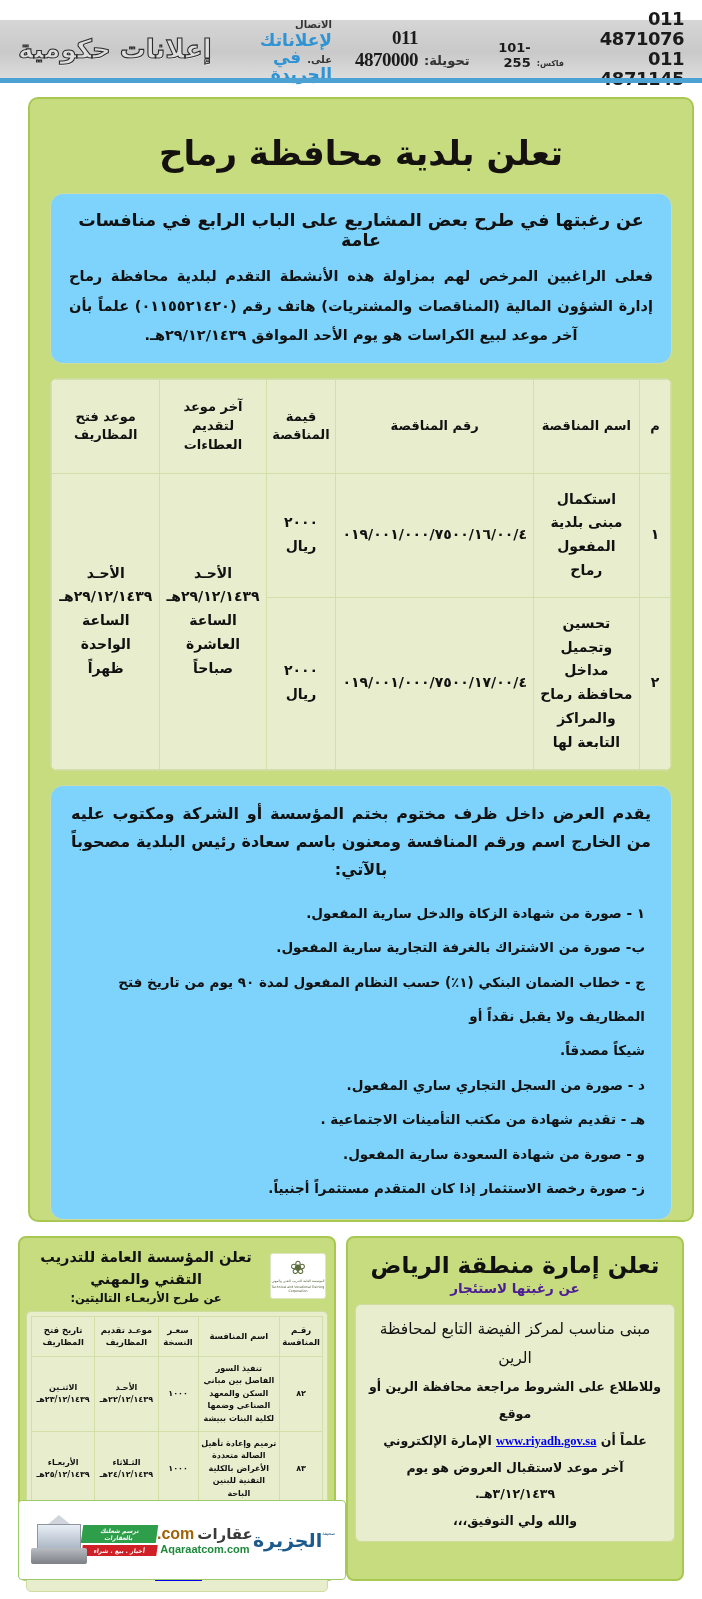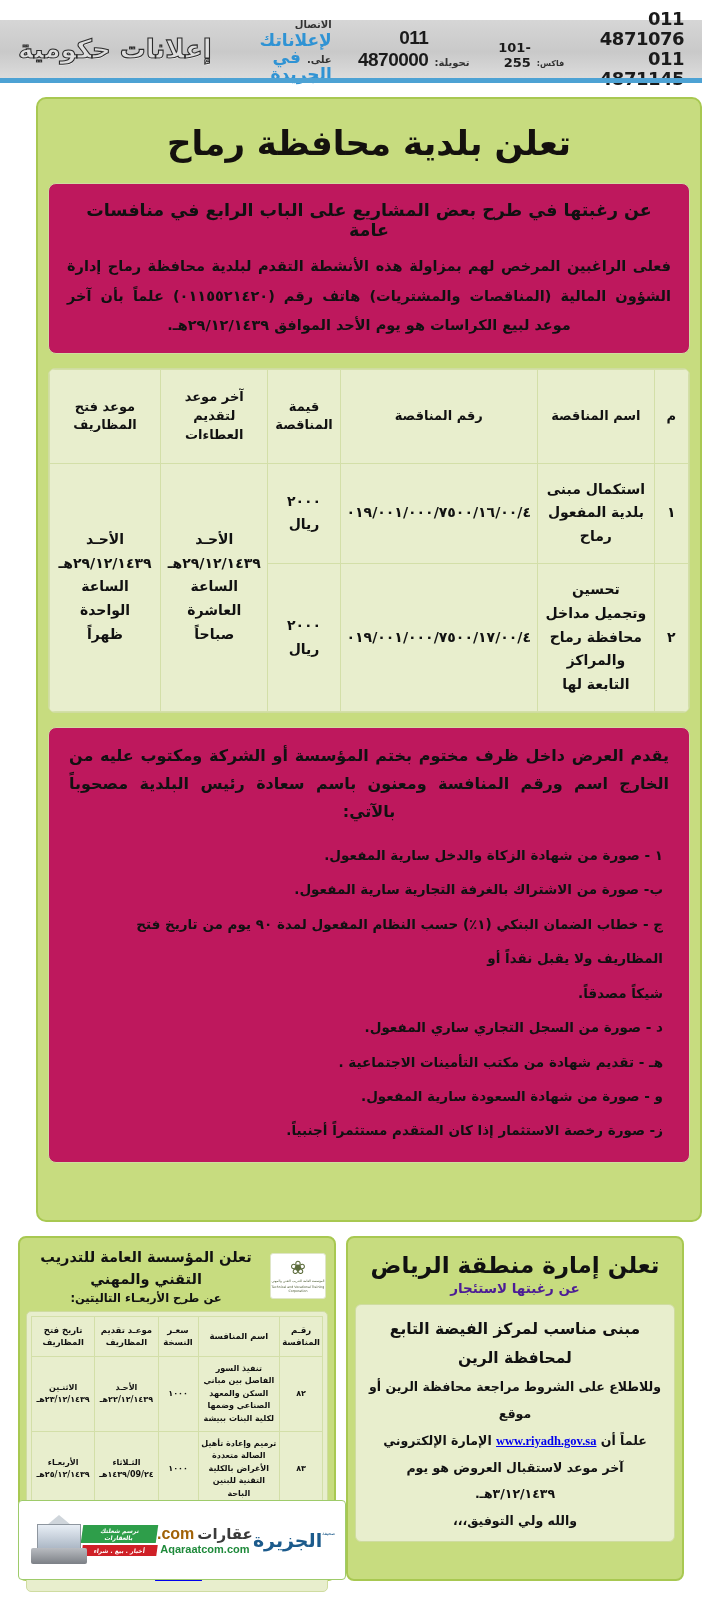--- a/index.html
+++ b/index.html
@@ -31,41 +31,41 @@
     -webkit-text-stroke:1.1px #2c2c2c;
     text-shadow:0 1px 0 #ffffff;
     white-space:nowrap;
   }
   .blue-stack { display:flex; flex-direction:column; line-height:1.02; }
   .blue-l1 { font-size:17px; font-weight:bold; color:#2f93d4; text-align:right;}
   .blue-l2 { font-size:17px; font-weight:bold; color:#2f93d4; text-align:right;}
   .blue-l2 .sm { font-size:10px; color:#333; font-weight:bold; }
   .blue-l1 .sm { font-size:10px; color:#333; font-weight:bold; }
   .topbar-mid { display:flex; align-items:flex-end; gap:6px; }
-  .bignum { font-size:19px; font-weight:bold; color:#1b1b1b; font-family:Liberation Sans, sans-serif; letter-spacing:-0.5px; }
-  .ext-lbl { font-size:10px; color:#333; font-weight:bold; padding-bottom:3px;}
+  .bignum { font-size:19px; font-weight:bold; color:#1b1b1b; font-family:Liberation Serif, serif; letter-spacing:-0.5px; }
+  .ext-lbl { font-size:13px; color:#333; font-weight:bold; padding-bottom:3px;}
   .ext-num { font-size:13px; font-weight:bold; color:#1b1b1b; padding-bottom:1px;}
   .fax-lbl { font-size:8px; color:#333; font-weight:bold; padding-bottom:3px;}
   .phones { display:flex; flex-direction:column; line-height:1.12;text-align:right; }
   .phones div { font-size:18px; font-weight:bold; color:#1b1b1b; letter-spacing:-0.5px; }
 
   
   .main-ad {
-    position:absolute; top:97px; right:0; width:666px; height:1125px;
+    position:absolute; top:97px; right:8px; width:666px; height:1125px;
     background:#c7dc7f;
     border:2px solid #a8c851;
     border-radius:10px;
-    padding:10px;
+    padding:20px;
   }
   .ad-title {
     text-align:center; font-size:34px; font-weight:bold; color:#14110e;
     padding:14px 0 20px 0; letter-spacing:0px;
   }
   .panel {
-    background:#be185d; border:1px solid #cfdca0; border-radius:8px;
+    background:#7dd3fc; border:1px solid #cfdca0; border-radius:13px;
     padding:12px 16px;
   }
   .sub-head {
     text-align:center; font-size:17.5px; font-weight:bold; color:#111; padding:4px 0 12px 0;
   }
   .body-p {
     text-align:justify; text-align-last:center; font-size:14.5px; font-weight:bold;
     color:#111; line-height:2.05; padding:0 2px;
   }
 
@@ -94,21 +94,21 @@
   .bottom { position:absolute; top:1236px; right:18px; width:666px; height:345px; display:flex; gap:10px; direction:rtl;}
   .riyadh-box {
     width:338px; background:#c7dc7f; border:2px solid #a8c851; border-radius:8px; padding:7px;
   }
   .riyadh-title { text-align:center; font-size:23px; font-weight:bold; color:#111; padding:7px 0 2px 0; }
   .riyadh-sub { text-align:center; font-size:13.5px; font-weight:bold; color:#4c1d95; padding-bottom:8px;}
   .riyadh-body {
     background:#e8eecd; border:1px solid #cfdca0; border-radius:6px; padding:10px 9px 8px 9px;
     text-align:center;
   }
-  .r-l1 { font-size:15.5px; font-weight:bold; color:#111; line-height:1.9; }
+  .r-l1 { font-size:15.5px; font-weight:normal; color:#111; line-height:1.9; }
   .r-l2 { font-size:12.5px; font-weight:bold; color:#111; line-height:2.15;text-align:center; }
   .r-link { text-decoration:underline; font-family:"Liberation Serif", serif; font-weight:bold; direction:ltr; display:inline-block; }
   .r-l3 { font-size:12.5px; font-weight:bold; color:#111; line-height:2.15; }
   .r-l4 { font-size:12.5px; font-weight:bold; color:#111; line-height:2.0; }
 
   .tvtc-box {
     width:318px; background:#c7dc7f; border:2px solid #a8c851; border-radius:8px; padding:6px;
   }
   .tvtc-head { display:flex; align-items:center; justify-content:flex-start; gap:6px; padding:3px 2px 6px 2px;}
   .tvtc-logo {
@@ -314,21 +314,21 @@
                 <div>الاثنـين</div>
                 <div>٢٣/١٢/١٤٣٩هـ</div>
               </td>
             </tr>
             <tr>
               <td class="tv-no">٨٣</td>
               <td class="tv-name">ترميم وإعادة تأهيل الصالة متعددة الأغراض بالكلية التقنية للبنين الباحة</td>
               <td class="tv-price">١٠٠٠</td>
               <td>
                 <div>الثـلاثاء</div>
-                <div>٢٤/09/١٤٣٩هـ</div>
+                <div>٢٤/١٢/١٤٣٩هـ</div>
               </td>
               <td>
                 <div>الأربعـاء</div>
                 <div>٢٥/١٢/١٤٣٩هـ</div>
               </td>
             </tr>
           </tbody>
         </table>
 
         <div class="tvtc-note">

